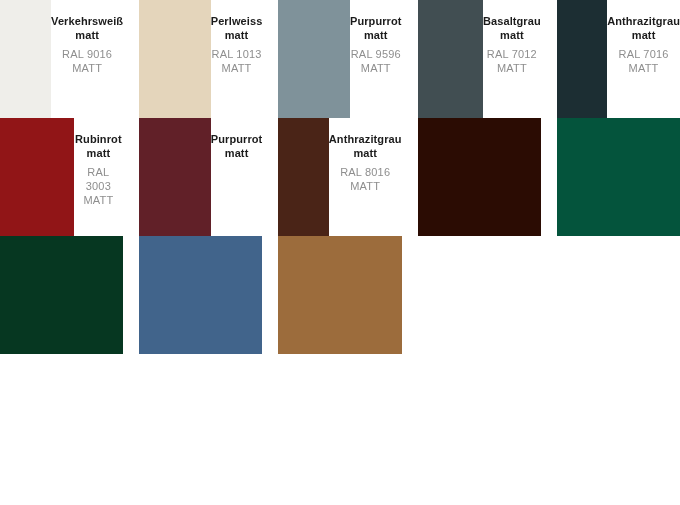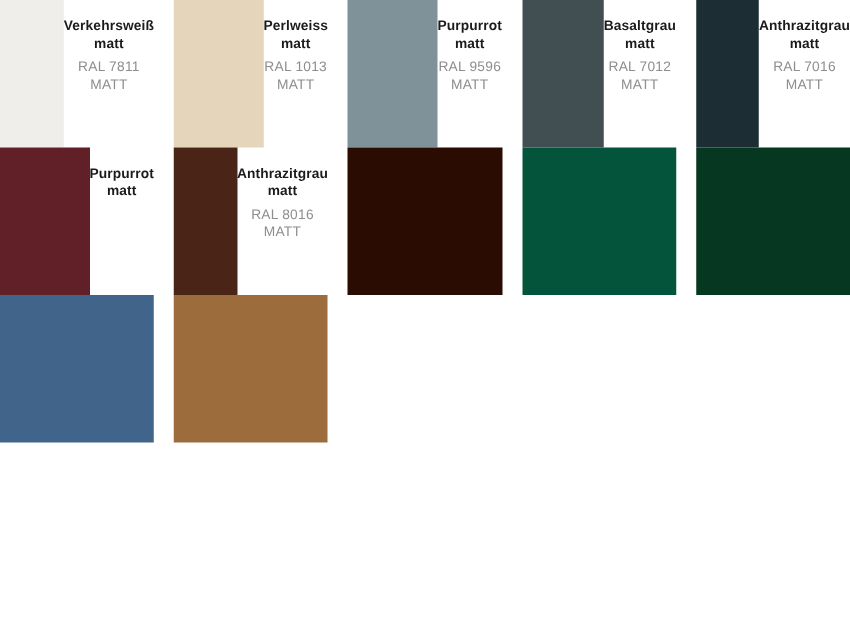--- a/index.html
+++ b/index.html
@@ -70,21 +70,21 @@
   }
 </style>
 </head>
 <body>
 
 <div class="palette-grid">
     <div class="color-card">
       <div class="swatch" style="background: rgb(239, 238, 234);"></div>
       <div class="card-caption">
         <span class="color-name">Verkehrsweiß matt</span>
-        <span class="color-code">RAL 7811 MATT</span>
+        <span class="color-code">RAL 9016 MATT</span>
       </div>
     </div>
     <div class="color-card">
       <div class="swatch" style="background: rgb(228, 213, 187);"></div>
       <div class="card-caption">
         <span class="color-name">Perlweiss matt</span>
         <span class="color-code">RAL 1013 MATT</span>
       </div>
     </div>
     <div class="color-card">
@@ -99,20 +99,27 @@
       <div class="card-caption">
         <span class="color-name">Basaltgrau matt</span>
         <span class="color-code">RAL 7012 MATT</span>
       </div>
     </div>
     <div class="color-card">
       <div class="swatch" style="background: rgb(28, 46, 51);"></div>
       <div class="card-caption">
         <span class="color-name">Anthrazitgrau matt</span>
         <span class="color-code">RAL 7016 MATT</span>
+      </div>
+    </div>
+    <div class="color-card">
+      <div class="swatch" style="background: rgb(145, 21, 23);"></div>
+      <div class="card-caption">
+        <span class="color-name">Rubinrot matt</span>
+        <span class="color-code">RAL 3003 MATT</span>
       </div>
     </div>
     <div class="color-card">
       <div class="swatch" style="background: rgb(97, 32, 40);"></div>
       <div class="card-caption">
         <span class="color-name">Purpurrot matt</span>
       </div>
     </div>
     <div class="color-card">
       <div class="swatch" style="background: rgb(74, 36, 23);"></div>

